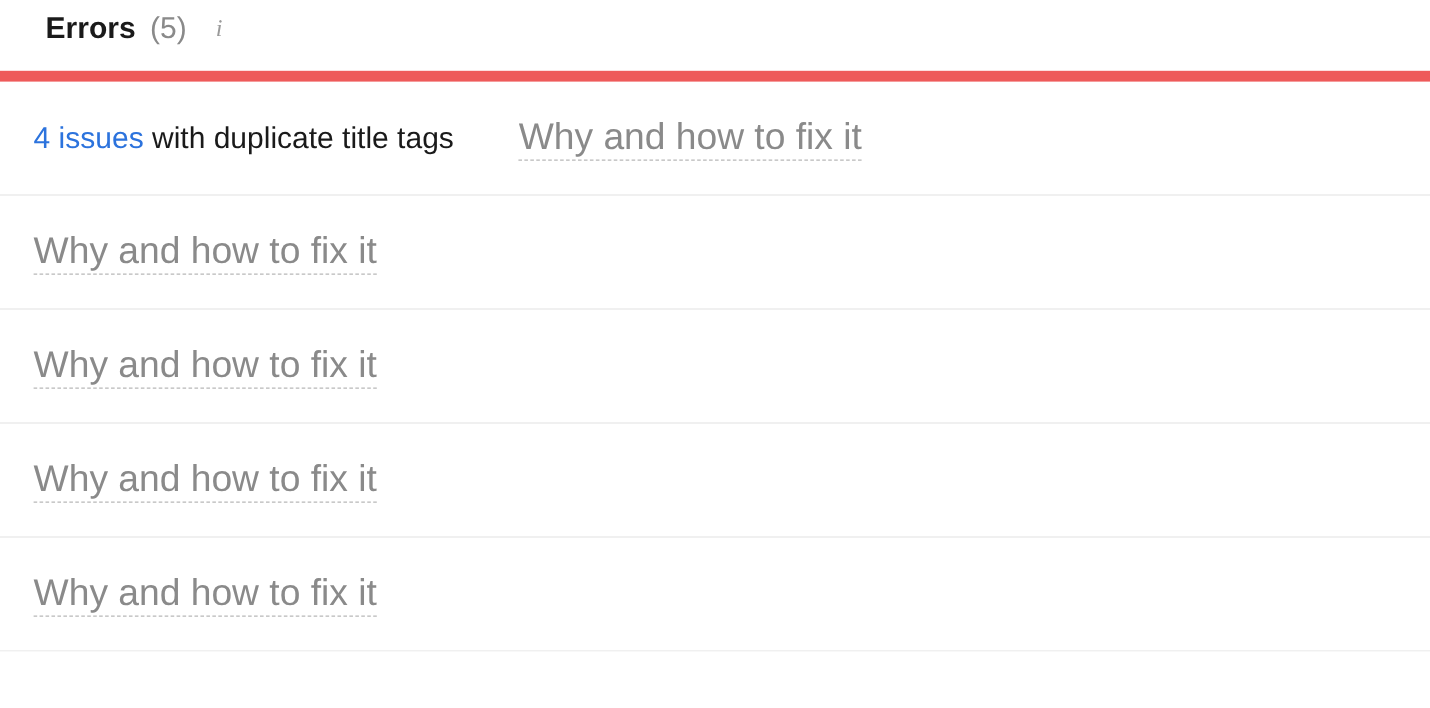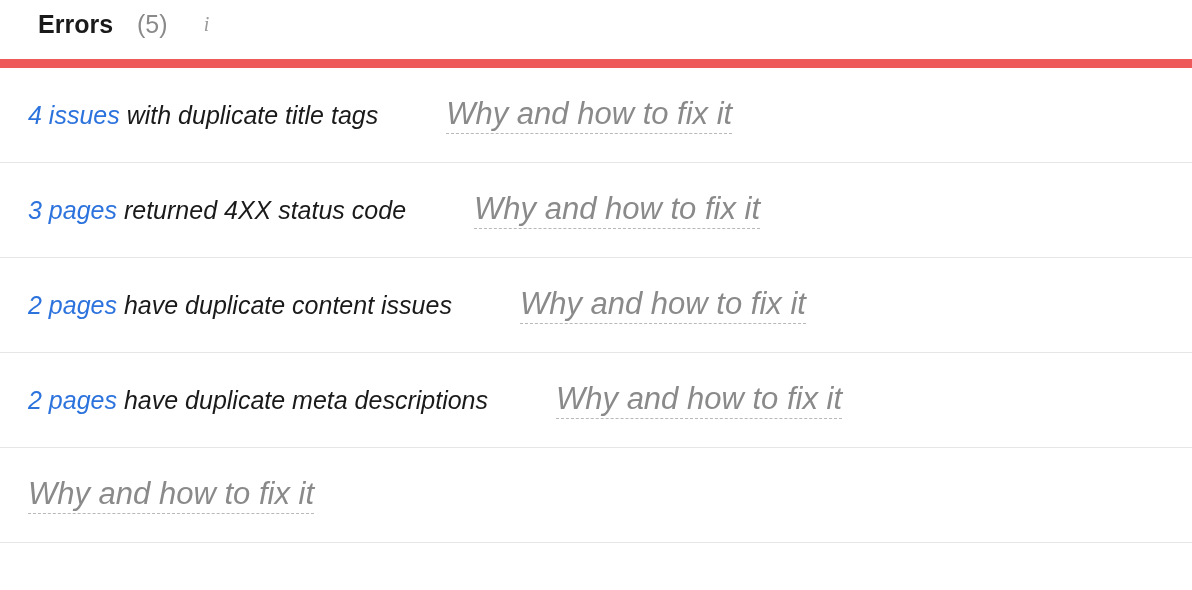--- a/index.html
+++ b/index.html
@@ -6,21 +6,21 @@
     body {
       font-family: -apple-system, BlinkMacSystemFont, "Segoe UI", Helvetica, Arial, sans-serif;
       background: #ffffff;
       color: #1a1a1a;
       width: 1192px;
       padding-top: 10px;
     }
     .header {
       display: flex;
       align-items: center;
-      gap: 24px;
+      gap: 12px;
       padding: 0 0 20px 38px;
     }
     .header-title {
       font-size: 25px;
       font-weight: 700;
       color: #1a1a1a;
     }
     .header-count {
       font-size: 25px;
       font-weight: 400;
@@ -45,22 +45,21 @@
       width: 100%;
     }
     .issues-list {
       width: 100%;
     }
     .issue-row {
       display: flex;
       align-items: center;
       padding: 28px 0 28px 28px;
       border-bottom: 1px solid #e6e6e6;
-      gap: 68px;
-      font-style: italic;
+      gap: 54px;
     }
     .issue-text {
       font-size: 25px;
       color: #1a1a1a;
       white-space: nowrap;
     }
     .issue-link {
       color: #2c73dd;
       cursor: pointer;
     }
@@ -87,37 +86,28 @@
 <div class="issues-list">
 
   <div class="issue-row">
     <span class="issue-text">
       <span class="issue-link">4 issues</span><span> with duplicate title tags</span>
     </span>
     <span class="fix-link">Why and how to fix it</span>
   </div>
 
   <div class="issue-row">
-    <span class="issue-text">
-      <span class="issue-link">3 pages</span><span> returned 4XX status code</span>
-    </span>
     <span class="fix-link">Why and how to fix it</span>
   </div>
 
   <div class="issue-row">
-    <span class="issue-text">
-      <span class="issue-link">2 pages</span><span> have duplicate content issues</span>
-    </span>
     <span class="fix-link">Why and how to fix it</span>
   </div>
 
   <div class="issue-row">
-    <span class="issue-text">
-      <span class="issue-link">2 pages</span><span> have duplicate meta descriptions</span>
-    </span>
     <span class="fix-link">Why and how to fix it</span>
   </div>
 
   <div class="issue-row">
     <span class="fix-link">Why and how to fix it</span>
   </div>
 
 </div>
 
 </body></html>

